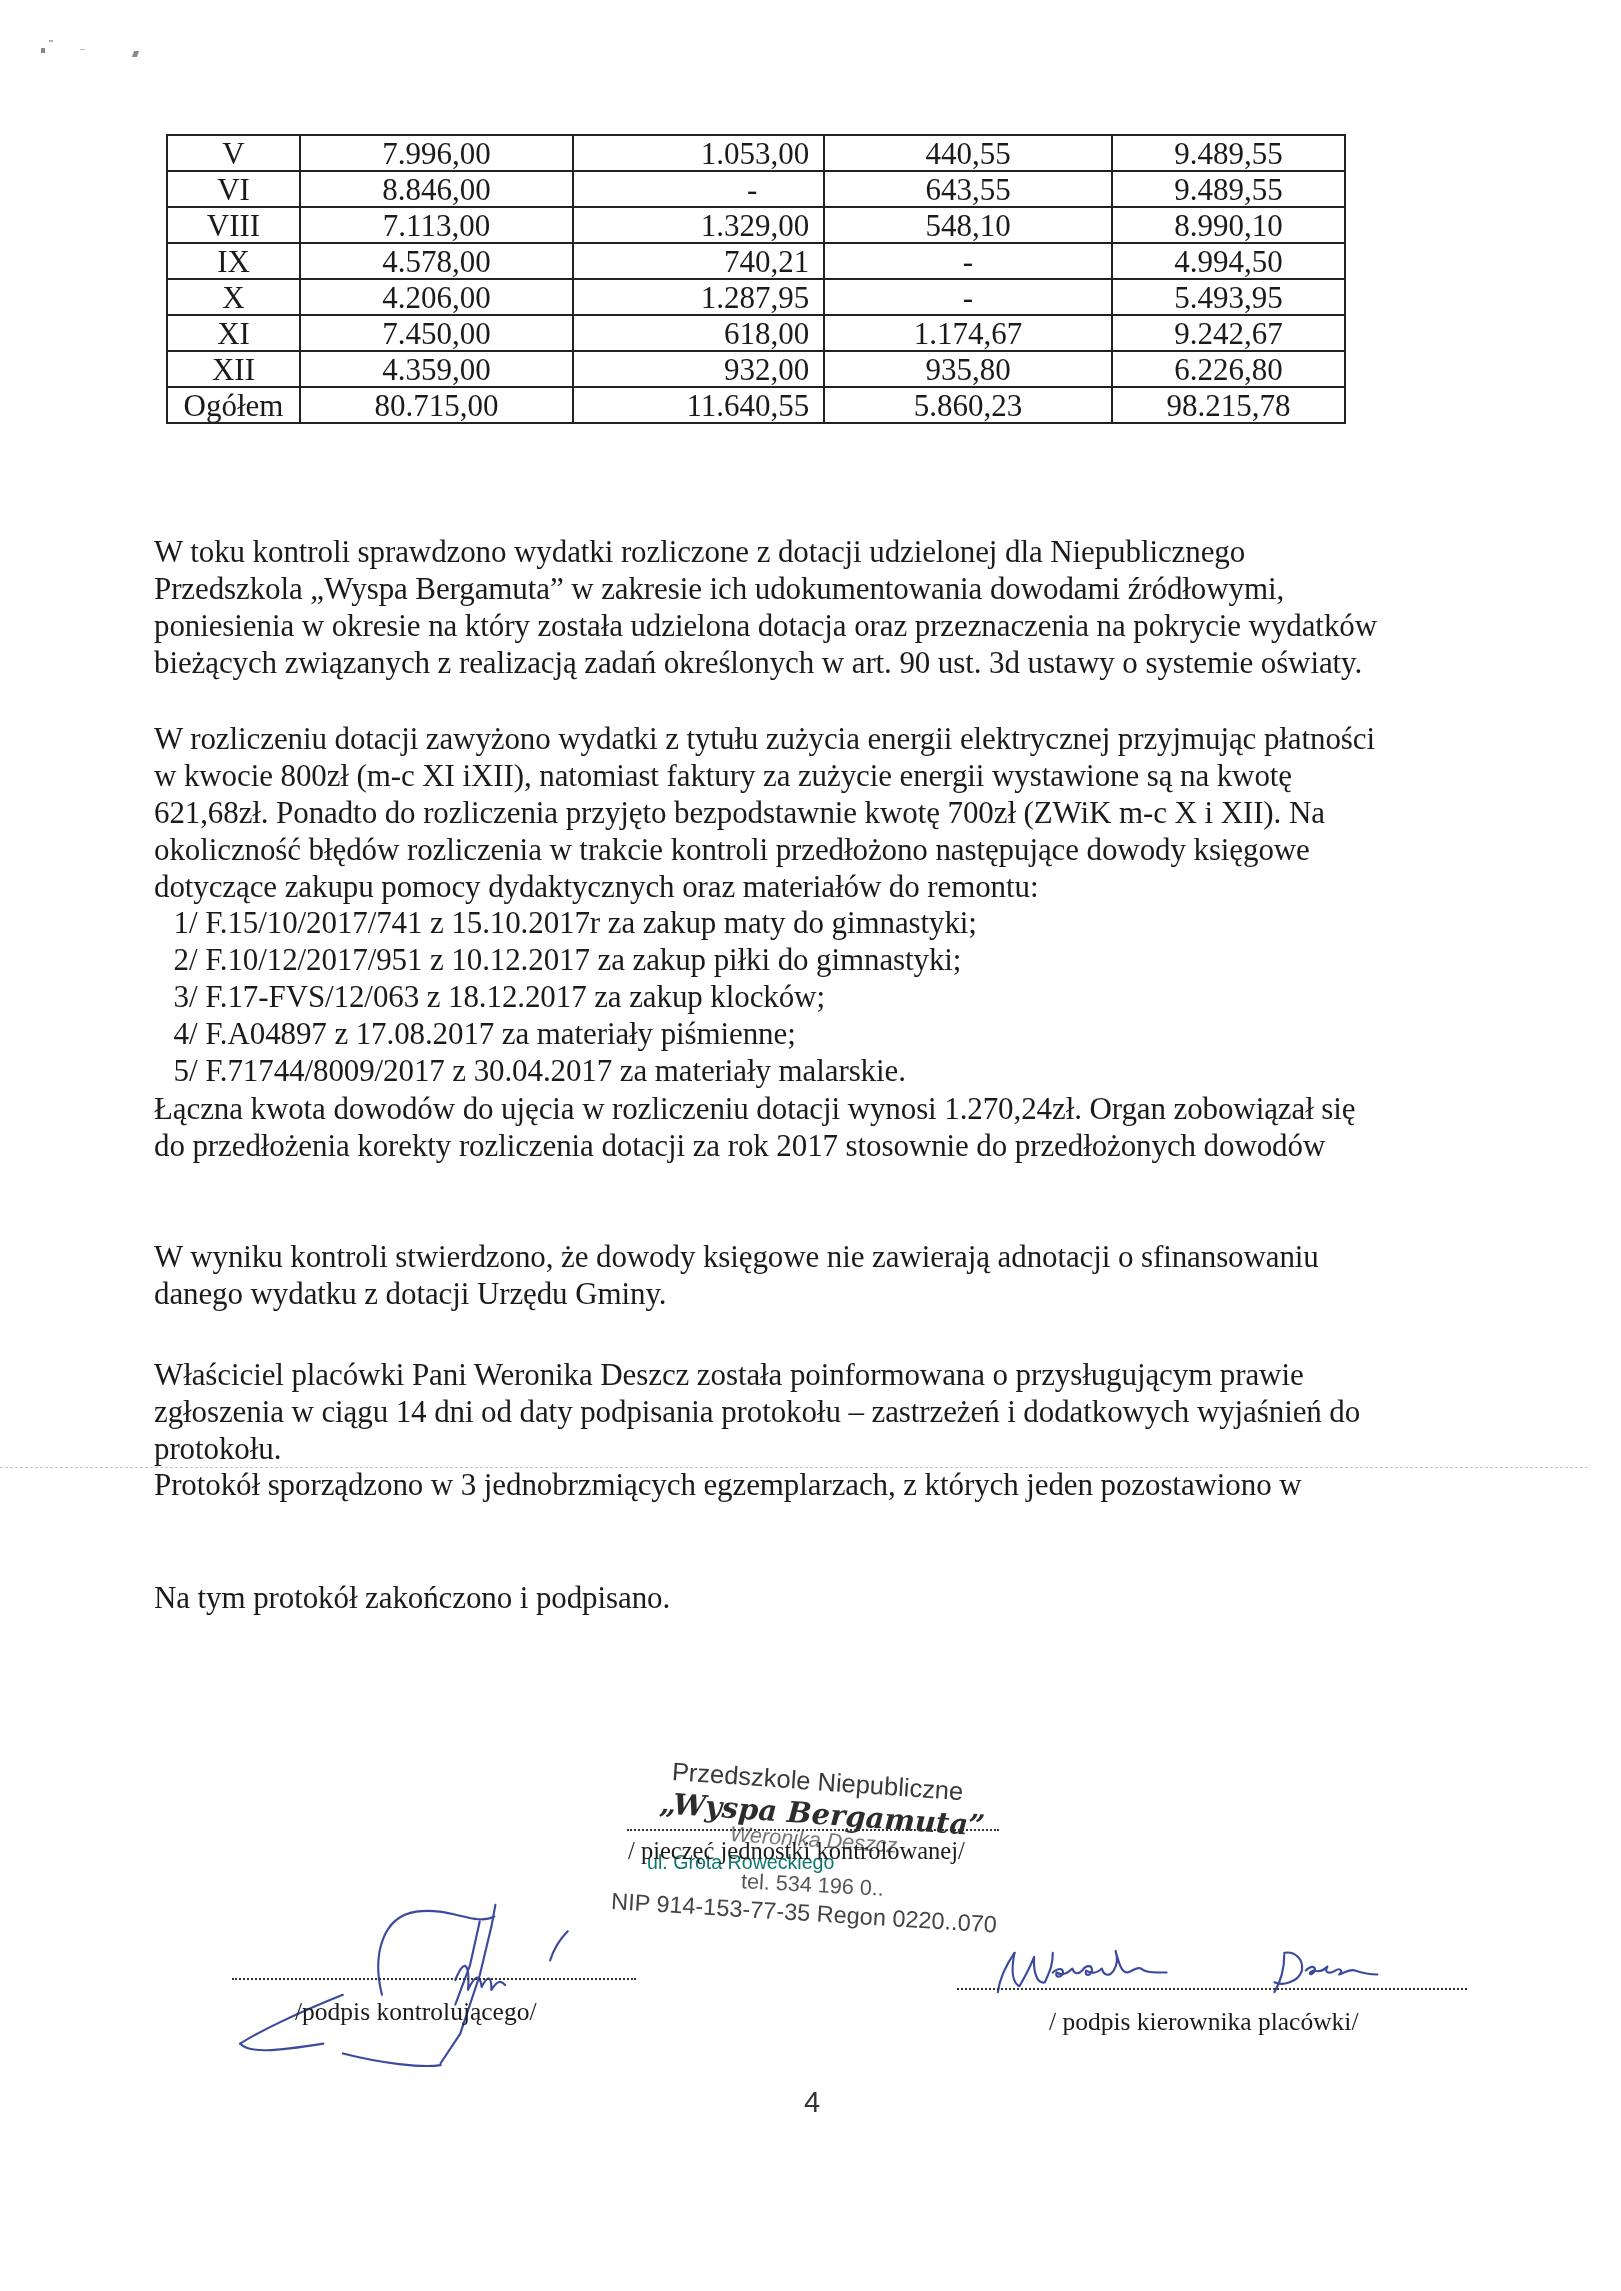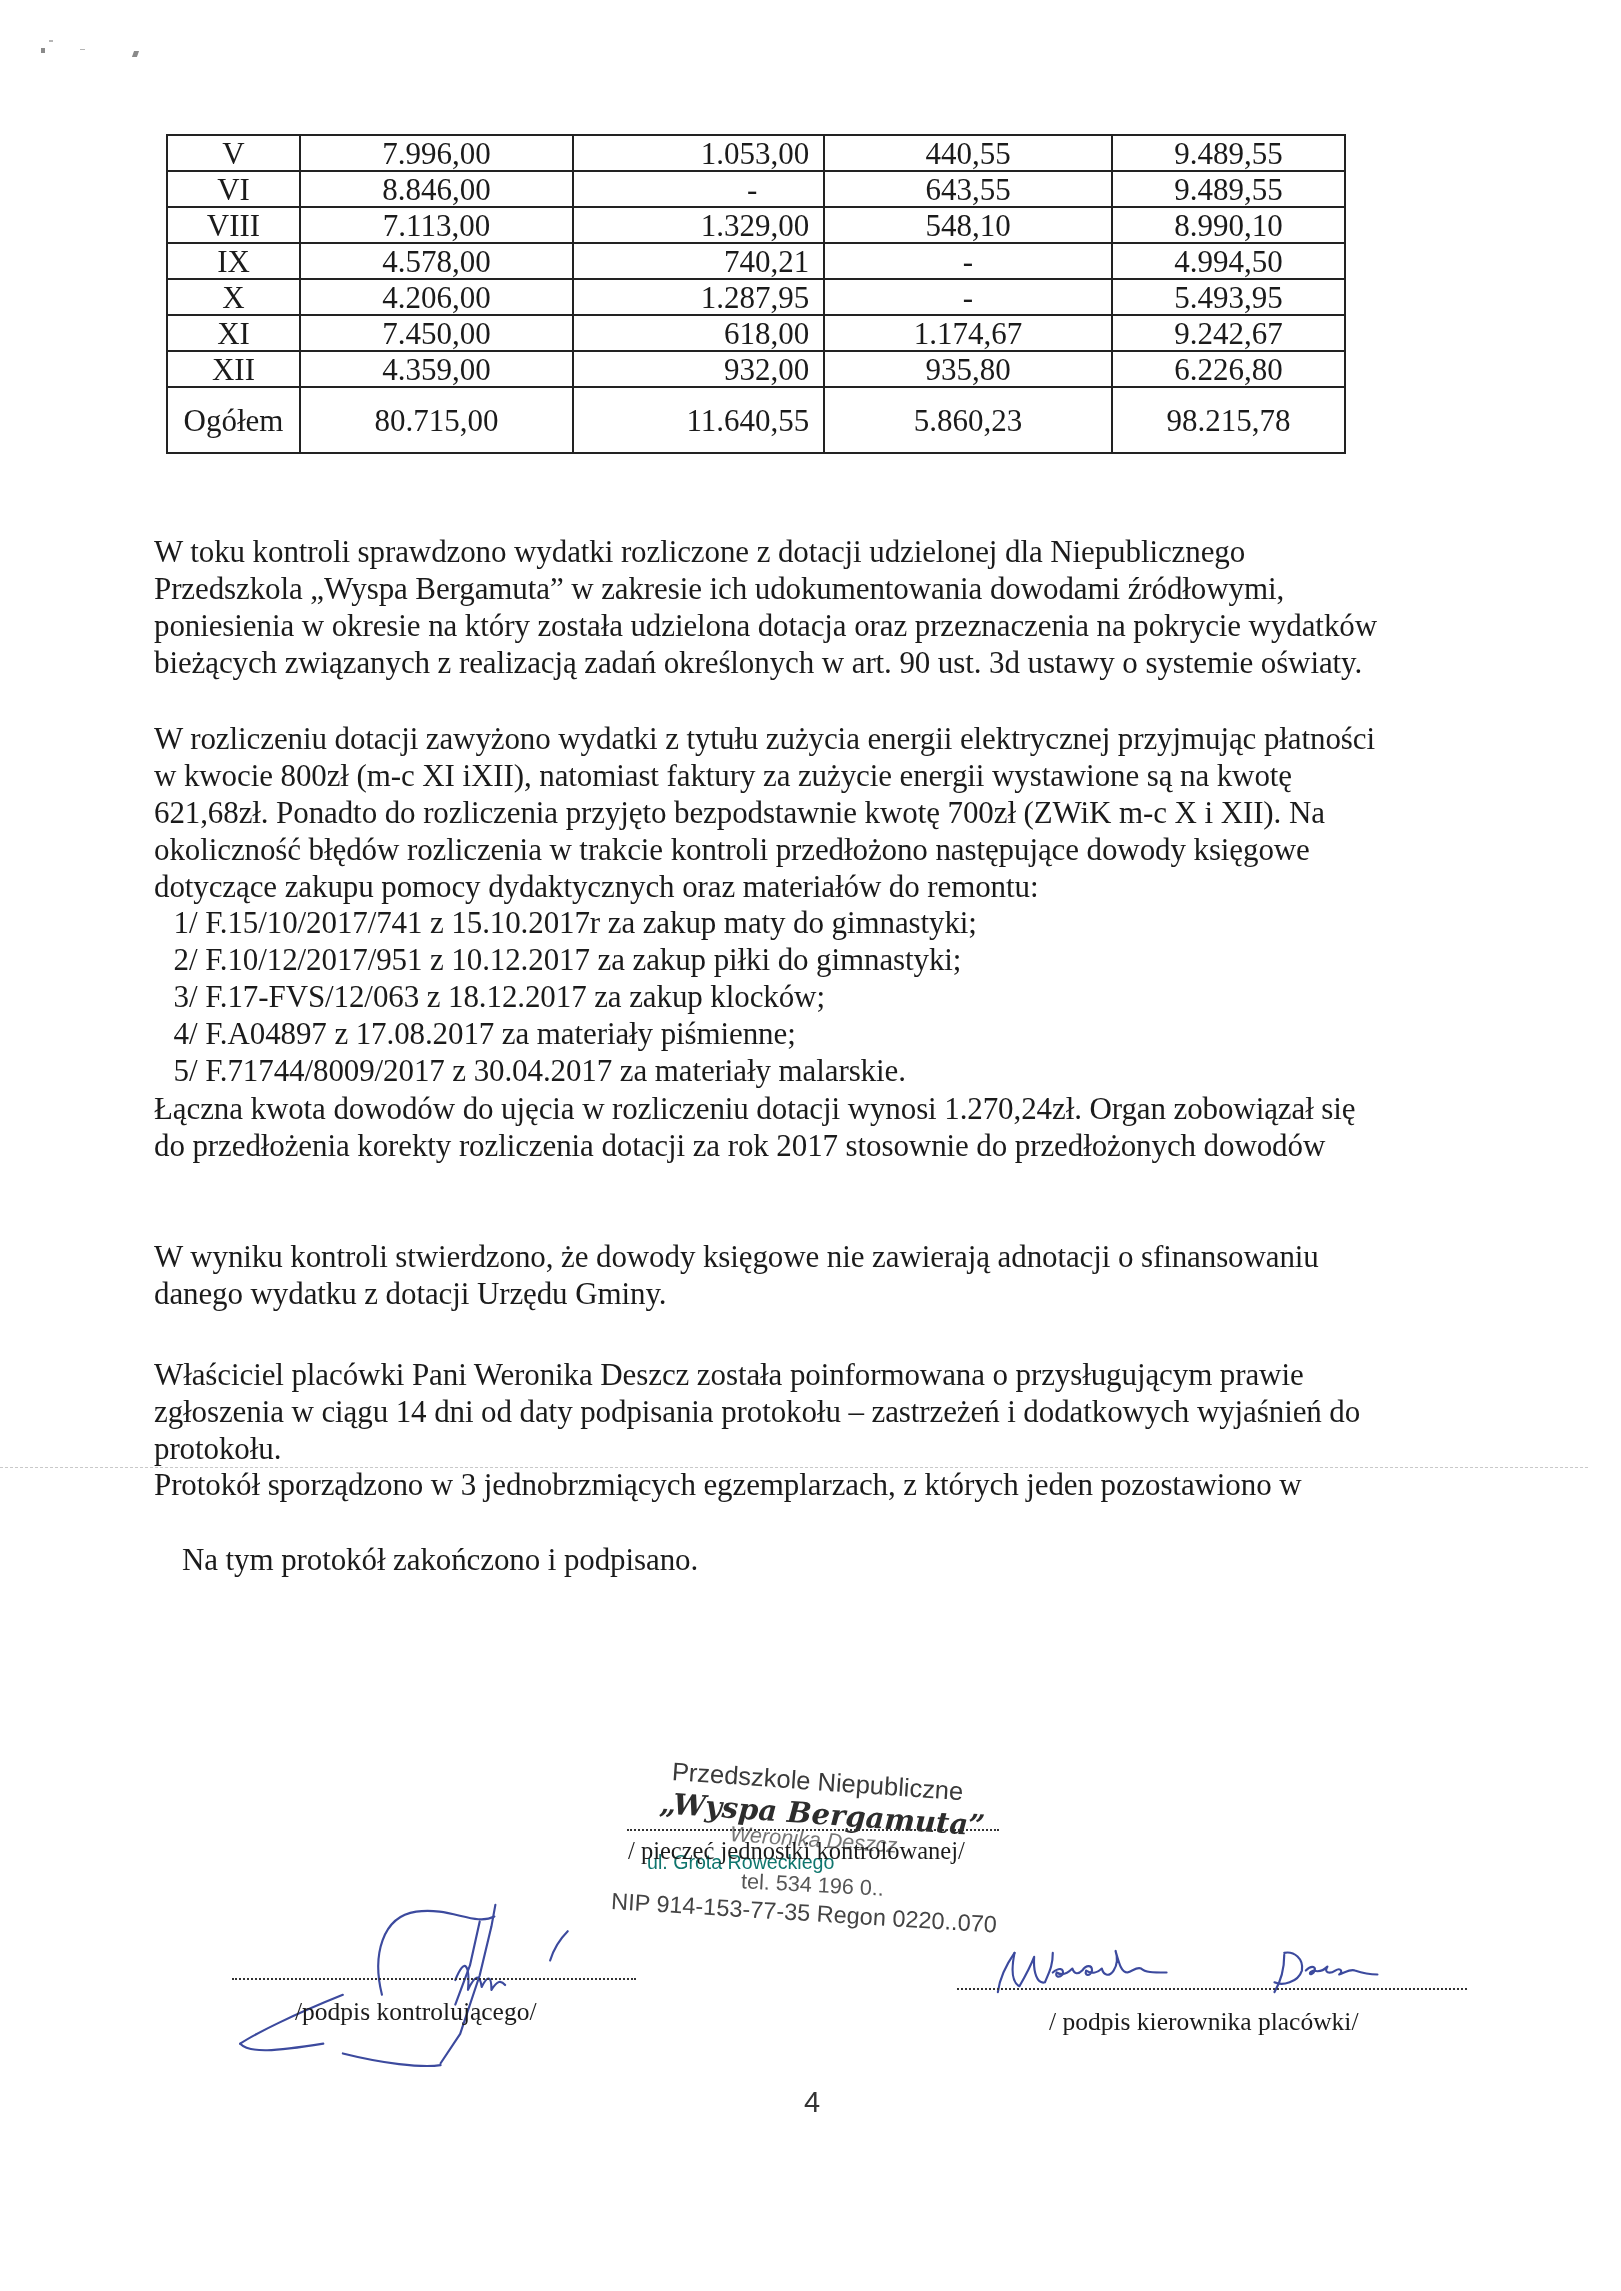--- a/index.html
+++ b/index.html
@@ -139,21 +139,21 @@
         <td class="num-c">9.242,67</td>
       </tr>
       <tr>
         <td class="month">XII</td>
         <td class="num-c">4.359,00</td>
         <td class="num-r">932,00</td>
         <td class="num-c">935,80</td>
         <td class="num-c">6.226,80</td>
       </tr>
       <tr>
-        <td class="month" style="padding:15px 2px;">Ogółem</td>
+        <td class="month" style="padding:0 2px;">Ogółem</td>
         <td class="num-c">80.715,00</td>
         <td class="num-r">11.640,55</td>
         <td class="num-c">5.860,23</td>
         <td class="num-c">98.215,78</td>
       </tr>
     </tbody>
   </table>
 
   <div class="para" style="top:533px;">
     <span class="ln">W toku kontroli sprawdzono wydatki rozliczone z dotacji udzielonej dla Niepublicznego</span>
@@ -193,21 +193,21 @@
     <span class="ln">zgłoszenia w ciągu 14 dni od daty podpisania protokołu – zastrzeżeń i dodatkowych wyjaśnień do</span>
     <span class="ln">protokołu.</span>
   </div>
 
   <div class="hr-faint"></div>
 
   <div class="para" style="top:1466px;">
     <span class="ln">Protokół sporządzono w 3 jednobrzmiących egzemplarzach, z których jeden pozostawiono w</span>
   </div>
 
-  <div class="para" style="top:1541px;margin-left:28px;">
+  <div class="para" style="top:1579px;">
     <span class="ln">Na tym protokół zakończono i podpisano.</span>
   </div>
 
   <div class="stamp">
     <div class="s1">Przedszkole Niepubliczne</div>
     <div class="s2">„Wyspa Bergamuta”</div>
     <div class="s3">Weronika Deszcz</div>
     <div class="s4">ul. Grota Roweckiego</div>
     <div class="s5">tel. 534 196 0..</div>
     <div class="s6">NIP 914-153-77-35 Regon 0220..070</div>

